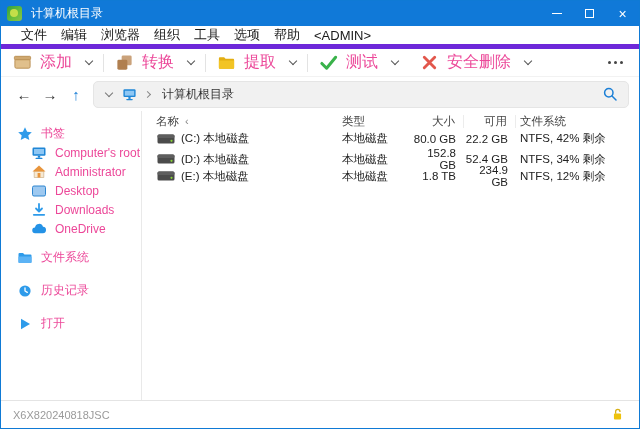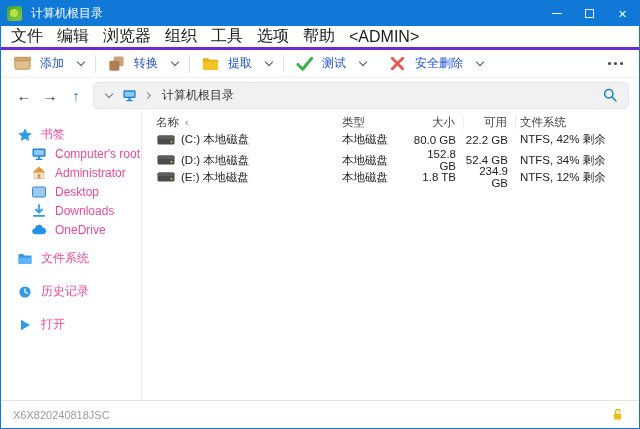--- a/index.html
+++ b/index.html
@@ -31,28 +31,28 @@
   }
   .title { font-size:12px; }
   .win-controls { margin-left:auto; display:flex; height:100%; }
   .win-btn { width:33px; display:flex; align-items:center; justify-content:center; }
   .glyph-min { width:10px; height:1px; background:#fff; }
   .glyph-max { width:9px; height:9px; border:1px solid #fff; }
   .glyph-close { font-size:14px; line-height:1; color:#fff; }
   
   .menubar {
     flex:0 0 21px; display:flex; align-items:center;
-    font-size:16px; color:#1a1a1a; padding-left:3px;
-    border-bottom:3px solid #6d28d9;
+    font-size:13px; color:#1a1a1a; padding-left:13px;
+    border-bottom:5px solid #6d28d9;
   }
   .menu-item { padding:0 7px; white-space:nowrap; }
   
   .toolbar {
     flex:0 0 28px; display:flex; align-items:center;
-    padding:0 12px; font-size:12px; color:#1d4ed8;
+    padding:0 12px; font-size:16px; color:#ec4899;
     border-bottom:1px solid #f2f2f2;
   }
   .tb-group { display:flex; align-items:center; }
   .tb-icon { width:19px; height:19px; display:flex; }
   .tb-label { margin:0 14px 0 8px; white-space:nowrap; }
   .chev {
     width:6px; height:6px; display:inline-block;
     border-right:1.3px solid #555; border-bottom:1.3px solid #555;
     transform:rotate(45deg); margin-top:-3px;
   }

